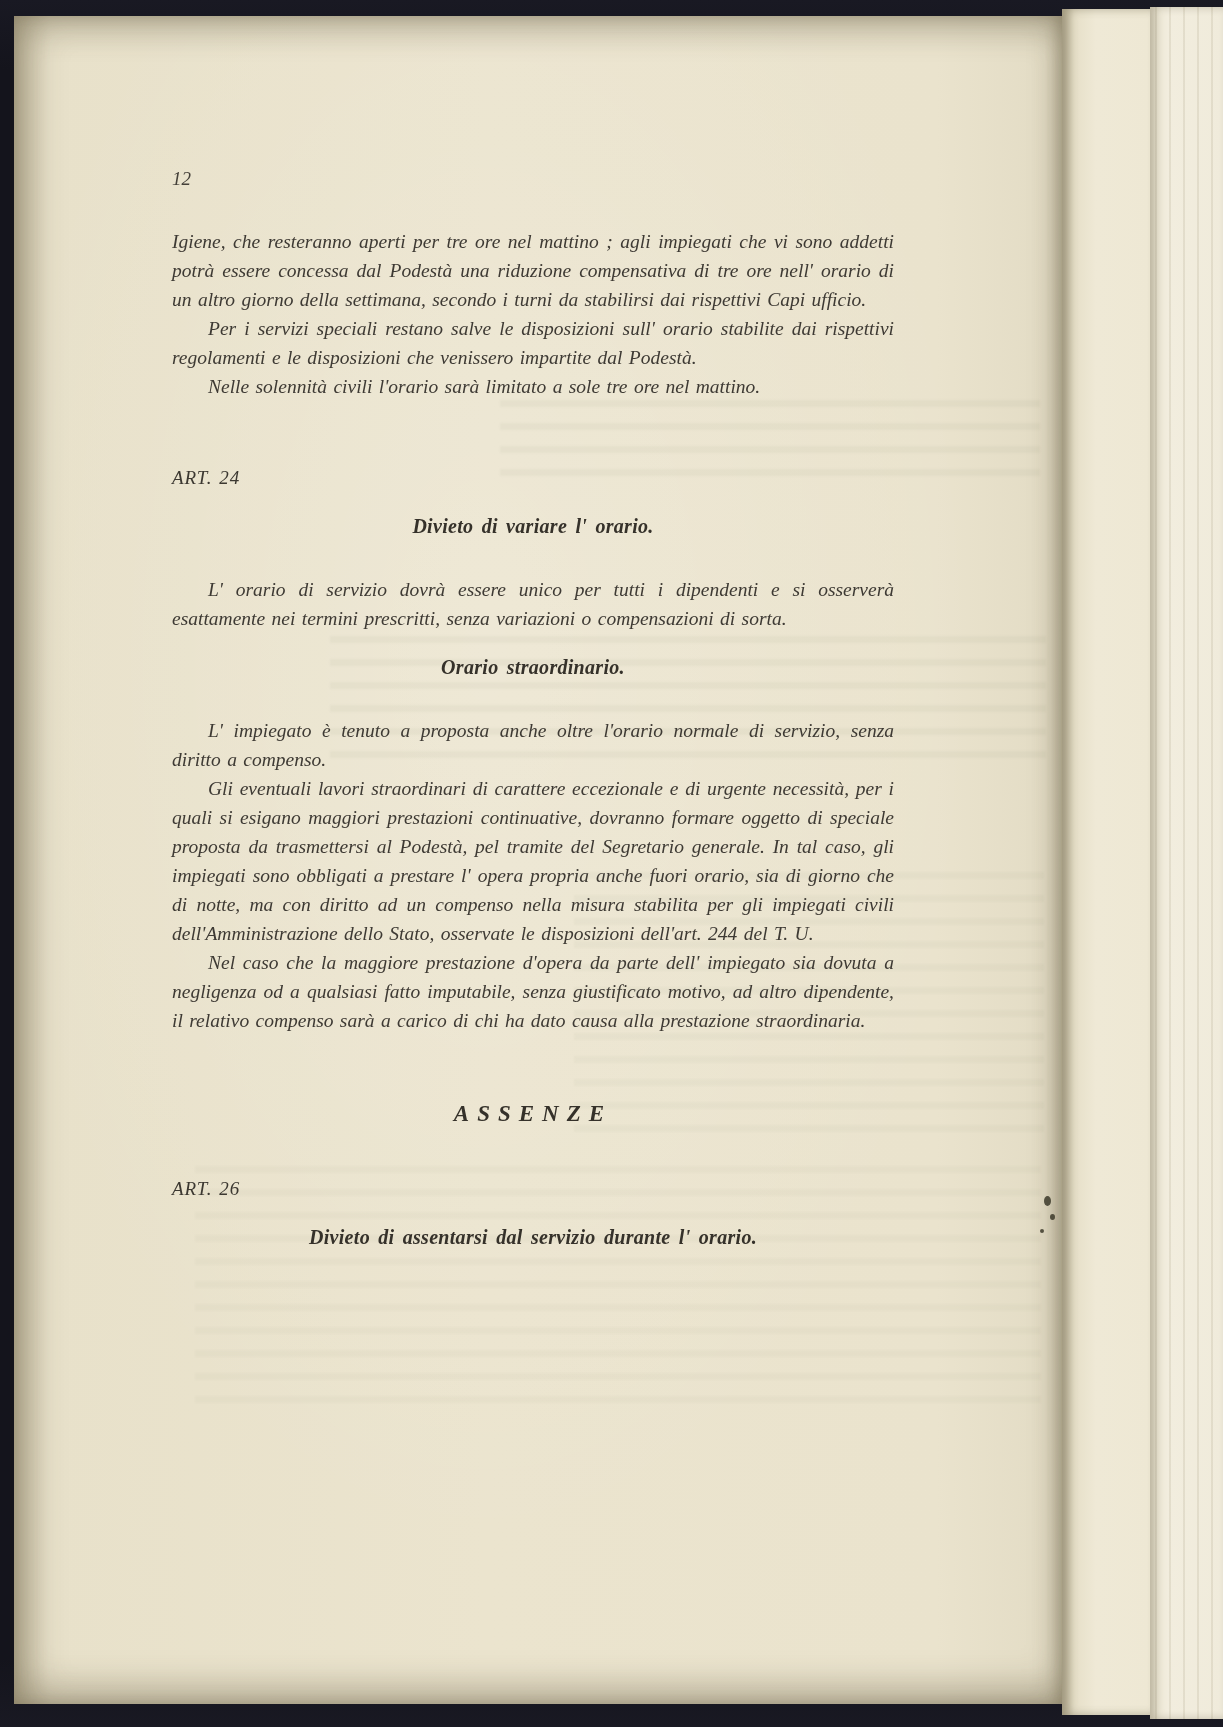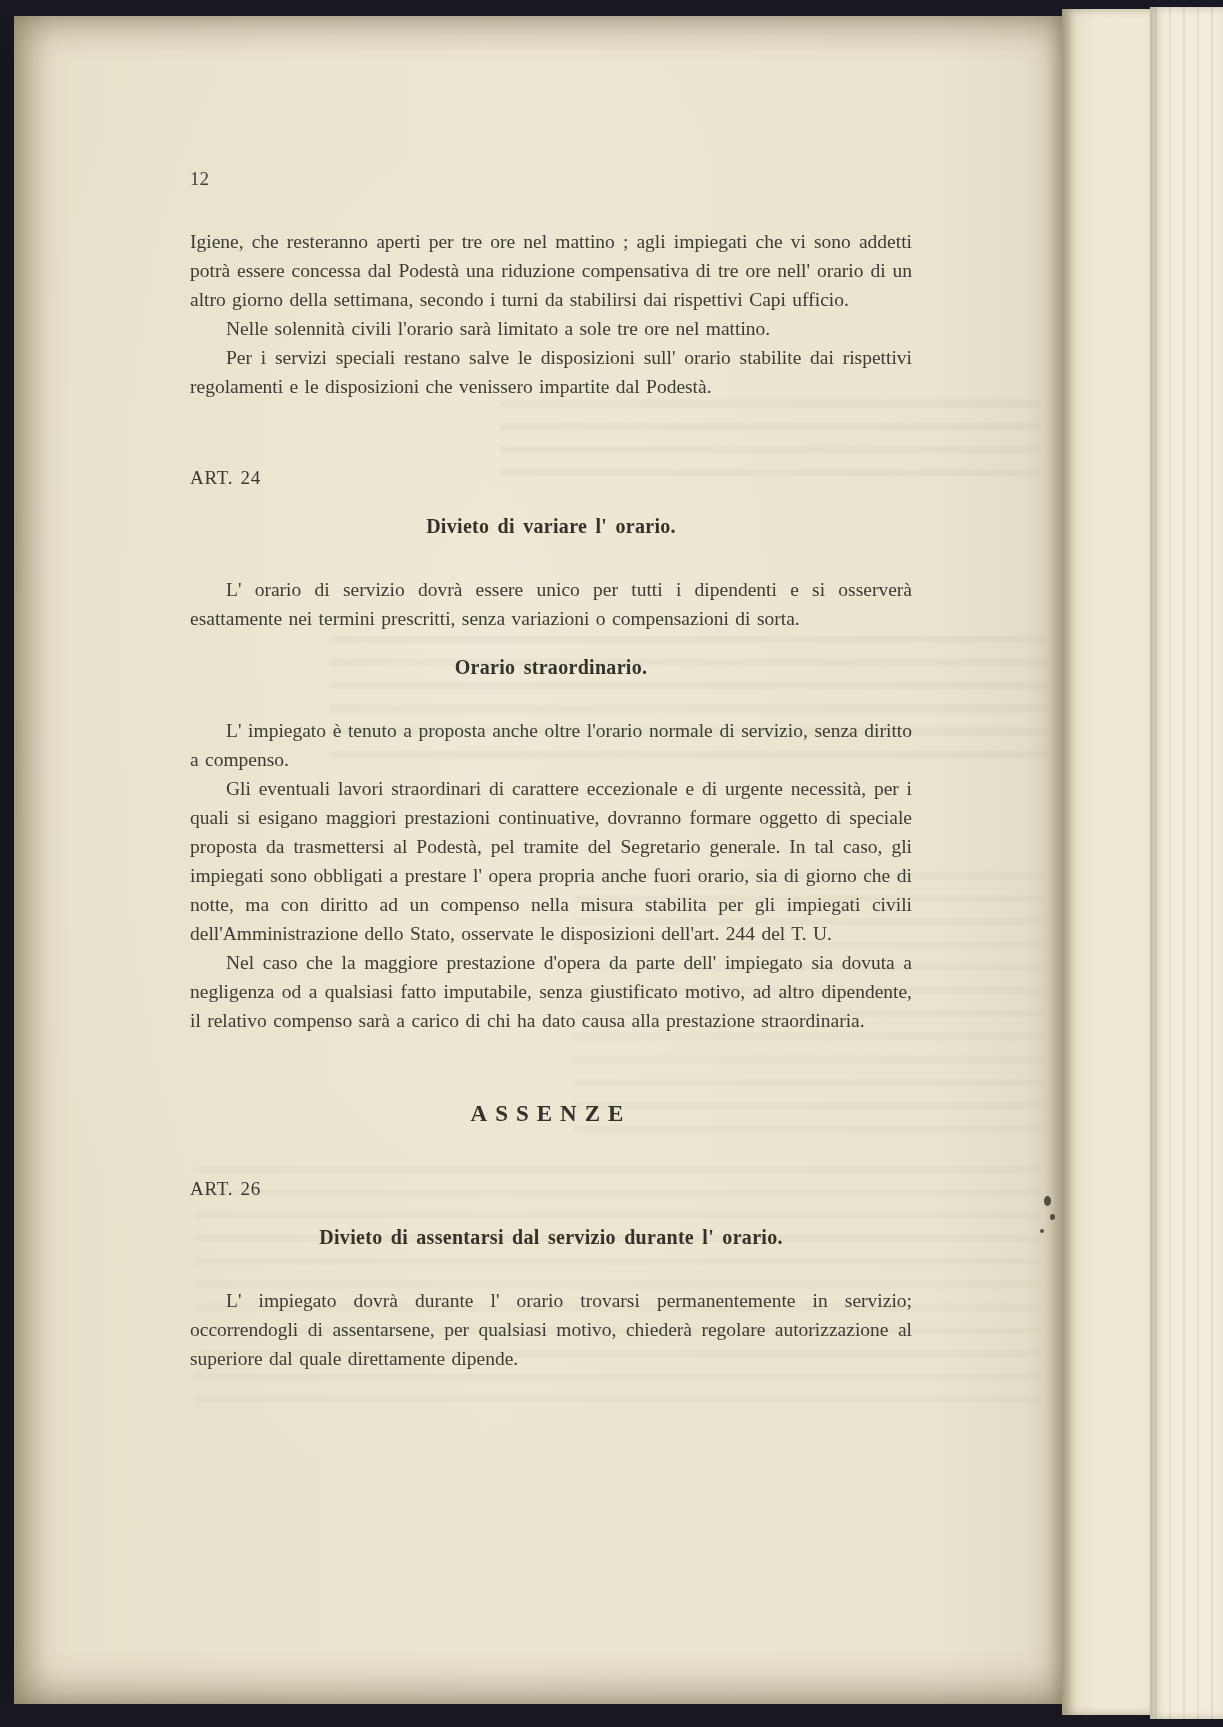--- a/index.html
+++ b/index.html
@@ -83,27 +83,28 @@
     border-radius: 50%;
     opacity: 0.85;
   }
   .speck-1 { left: 1044px; top: 1196px; width: 7px; height: 10px; }
   .speck-2 { left: 1050px; top: 1214px; width: 5px; height: 6px;  }
   .speck-3 { left: 1040px; top: 1229px; width: 4px; height: 4px;  }
 
   
   .content {
     position: absolute;
-    left: 176px;
+    left: 158px;
     top: 148px;
     width: 722px;
     color: #3e3a34;
     font-size: 19.5px;
     line-height: 29px;
     word-spacing: 1.5px;
+    font-style: italic;
   }
 
   .page-number {
     font-size: 19px;
     color: #45413a;
     margin: 0 0 34px 0;
   }
 
   .para {
     margin: 0;
@@ -152,24 +153,24 @@
     <div class="bleed bleed-2"></div>
     <div class="bleed bleed-3"></div>
     <div class="bleed bleed-4"></div>
 
     <div class="content">
 
       <div class="page-number">12</div>
 
       <p class="para continued">Igiene, che resteranno aperti per tre ore nel mattino ; agli impiegati che vi sono addetti potrà essere concessa dal Podestà una riduzione compensativa di tre ore nell' orario di un altro giorno della settimana, secondo i turni da stabilirsi dai rispettivi Capi ufficio.</p>
 
+      <p class="para">Per i servizi speciali restano salve le disposizioni sull' orario stabilite dai rispettivi regolamenti e le disposizioni che venissero impartite dal Podestà.</p>
+
       <p class="para">Nelle solennità civili l'orario sarà limitato a sole tre ore nel mattino.</p>
 
-      <p class="para">Per i servizi speciali restano salve le disposizioni sull' orario stabilite dai rispettivi regolamenti e le disposizioni che venissero impartite dal Podestà.</p>
-
       <div class="art-label gap-xl">ART. 24</div>
 
       <div class="art-title gap-md">Divieto di variare l' orario.</div>
 
       <p class="para after-title">L' orario di servizio dovrà essere unico per tutti i dipendenti e si osserverà esattamente nei termini prescritti, senza variazioni o compensazioni di sorta.</p>
 
 
       <div class="art-title gap-md">Orario straordinario.</div>
 
       <p class="para after-title">L' impiegato è tenuto a proposta anche oltre l'orario normale di servizio, senza diritto a compenso.</p>
@@ -177,21 +178,20 @@
       <p class="para">Gli eventuali lavori straordinari di carattere eccezionale e di urgente necessità, per i quali si esigano maggiori prestazioni continuative, dovranno formare oggetto di speciale proposta da trasmettersi al Podestà, pel tramite del Segretario generale. In tal caso, gli impiegati sono obbligati a prestare l' opera propria anche fuori orario, sia di giorno che di notte, ma con diritto ad un compenso nella misura stabilita per gli impiegati civili dell'Amministrazione dello Stato, osservate le disposizioni dell'art. 244 del T. U.</p>
 
       <p class="para">Nel caso che la maggiore prestazione d'opera da parte dell' impiegato sia dovuta a negligenza od a qualsiasi fatto imputabile, senza giustificato motivo, ad altro dipendente, il relativo compenso sarà a carico di chi ha dato causa alla prestazione straordinaria.</p>
 
       <div class="section-heading">ASSENZE</div>
 
       <div class="art-label gap-lg">ART. 26</div>
 
       <div class="art-title gap-md">Divieto di assentarsi dal servizio durante l' orario.</div>
 
-      <p class="para after-title">L' impiegato dovrà durante l' orario trovarsi permanentemente in servizio; occorrendogli di assentarsene, per qualsiasi motivo, chiederà regolare autorizzazione al superiore dal quale direttamente dipende.</p>
 
     </div>
   </div>
 
   <div class="edge-1"></div>
   <div class="edge-2"></div>
 
   <div class="speck speck-1"></div>
   <div class="speck speck-2"></div>
   <div class="speck speck-3"></div>

